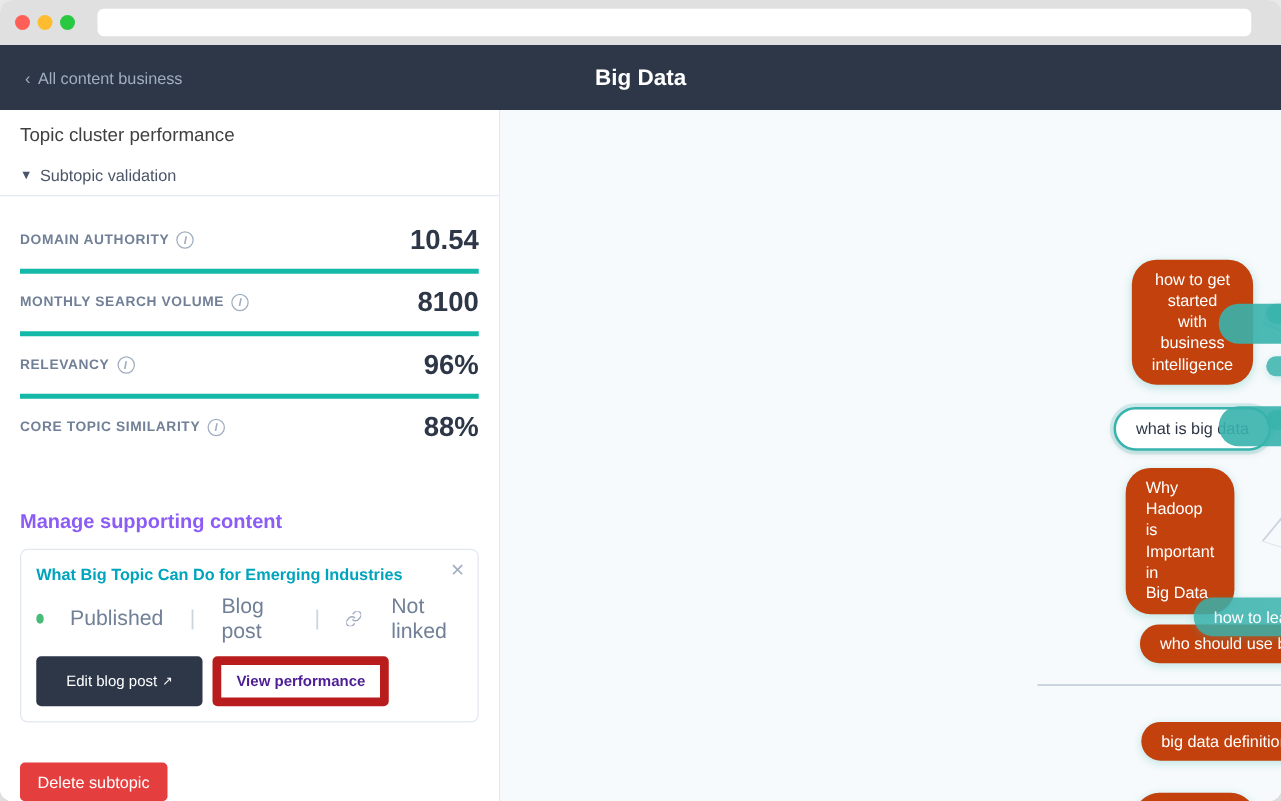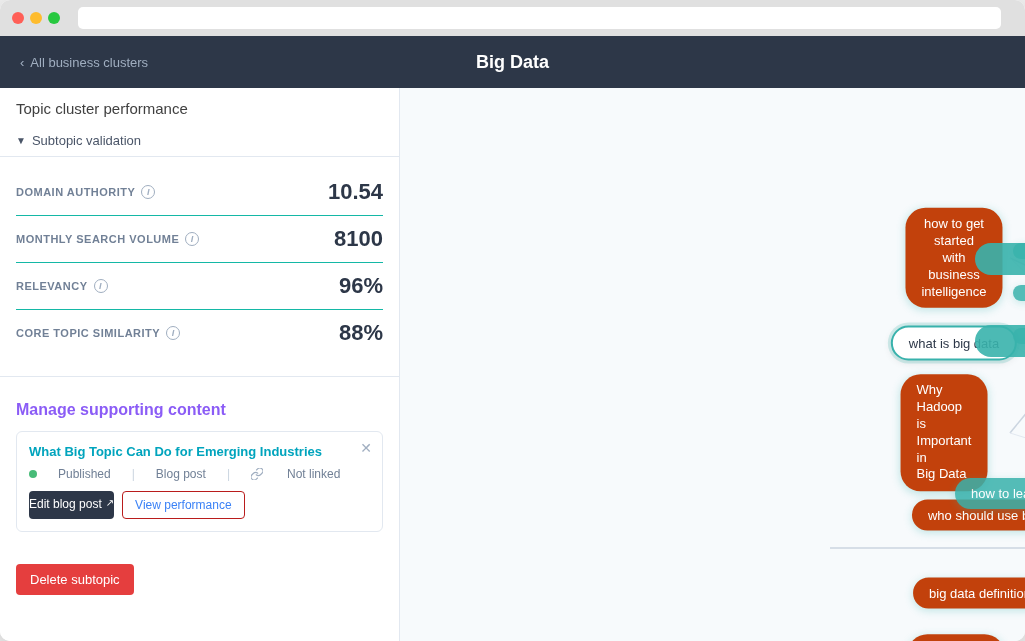--- a/index.html
+++ b/index.html
@@ -115,21 +115,21 @@
     .chevron-icon { font-size: 10px; }
 
     .metrics-table {
       padding: 12px 16px;
     }
     .metric-row {
       display: flex;
       align-items: center;
       justify-content: space-between;
       padding: 10px 0;
-      border-bottom: 1px solid #14b8a6;
+      border-bottom: 4px solid #14b8a6;
     }
     .metric-row:last-child { border-bottom: none; }
     .metric-label {
       display: flex;
       align-items: center;
       gap: 6px;
       font-size: 11px;
       font-weight: 700;
       color: #718096;
       letter-spacing: 0.5px;
@@ -187,21 +187,21 @@
       font-size: 13px;
       font-weight: 600;
       cursor: pointer;
       margin-bottom: 8px;
       padding-right: 20px;
     }
     .content-card-meta {
       display: flex;
       align-items: center;
       gap: 21px;
-      font-size: 12px;
+      font-size: 17px;
       color: #718096;
       margin-bottom: 10px;
     }
     .status-dot {
       width: 8px; height: 8px;
       border-radius: 50%;
       display: inline-block;
     }
     .status-dot.published { background: #48bb78; }
     .meta-divider { color: #cbd5e0; }
@@ -213,36 +213,36 @@
     }
     .card-actions {
       display: flex;
       gap: 8px;
     }
     .btn-primary {
       background: #2d3748;
       color: #fff;
       border: none;
       border-radius: 4px;
-      padding: 6px 0;
+      padding: 6px 24px;
       font-size: 12px;
       font-weight: 500;
       cursor: pointer;
       display: flex;
-      align-items: flex-start;
+      align-items: center;
       gap: 4px;
     }
     .btn-secondary {
       background: #fff;
-      color: #3b82f6;
-      border: 1px solid #b91c1c;
+      color: #4c1d95;
+      border: 7px solid #b91c1c;
       border-radius: 4px;
       padding: 6px 12px;
       font-size: 12px;
-      font-weight: 400;
+      font-weight: 700;
       cursor: pointer;
     }
     .btn-danger {
       background: #e53e3e;
       color: #fff;
       border: none;
       border-radius: 4px;
       padding: 8px 14px;
       font-size: 13px;
       font-weight: 500;
@@ -323,21 +323,21 @@
   <div class="title-bar">
     <span class="title-bar-btn close"></span>
     <span class="title-bar-btn min"></span>
     <span class="title-bar-btn max"></span>
     <div class="address-bar"></div>
   </div>
 
   <div class="app-header">
     <a class="back-link">
       <span>‹</span>
-      <span>All business clusters</span>
+      <span>All content business</span>
     </a>
     <div class="header-title">Big Data</div>
   </div>
 
   <div class="main-content">
 
     <div class="left-panel">
       <a class="tab-link">Topic cluster performance</a>
 
       <div class="section-header">

